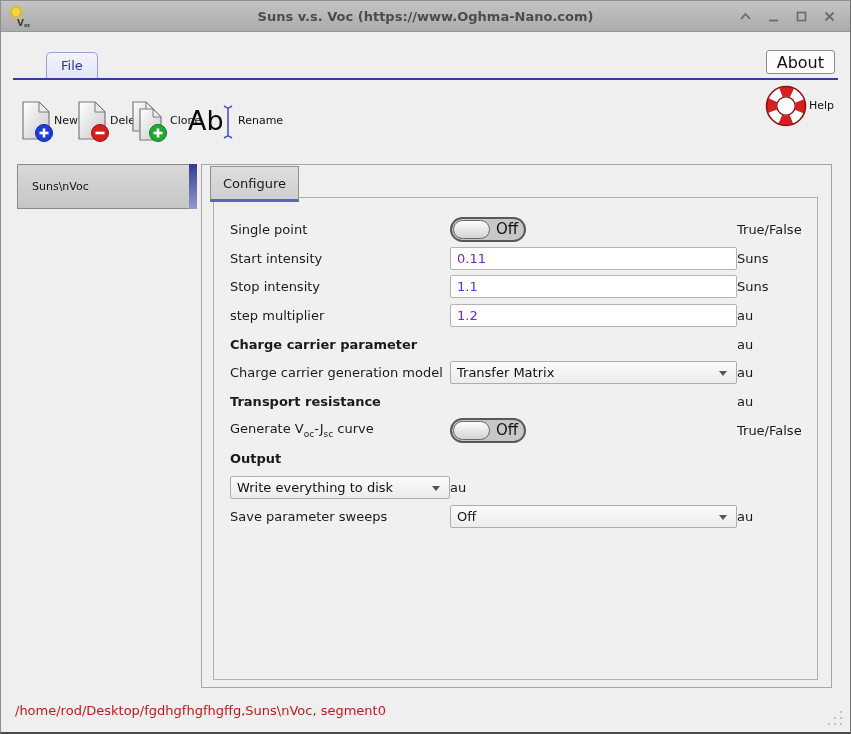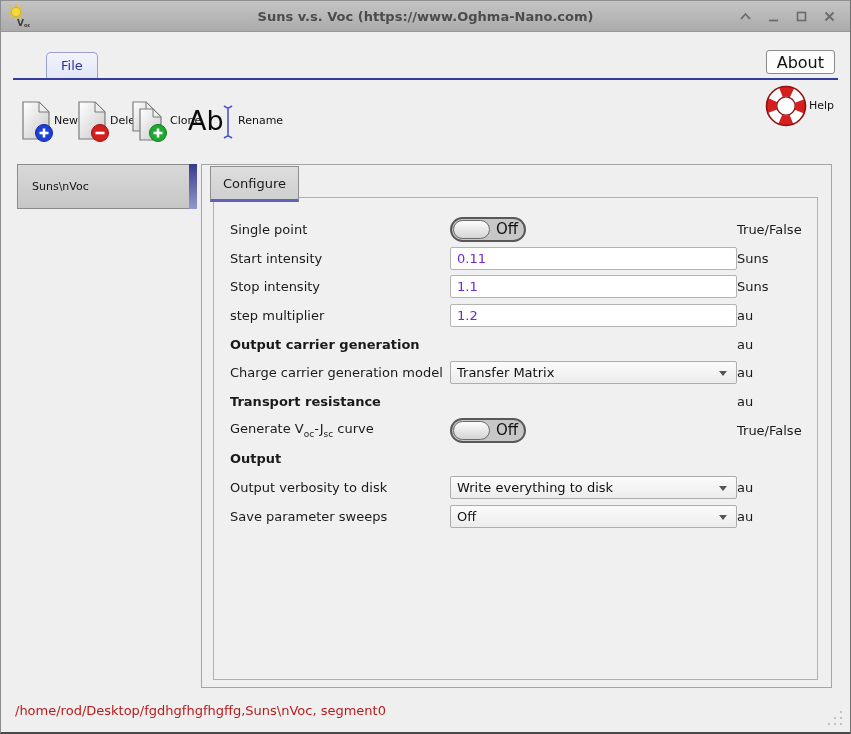--- a/index.html
+++ b/index.html
@@ -247,21 +247,21 @@
               <span class="funit">Suns</span>
             </div>
             <div class="frow">
               <span class="flabel">step multiplier</span>
               <div class="fctl">
                 <input class="tinput" type="text" value="1.2" style="">
               </div>
               <span class="funit">au</span>
             </div>
             <div class="frow">
-              <span class="flabel bold">Output carrier generation</span>
+              <span class="flabel bold">Charge carrier parameter</span>
               <div class="fctl"></div>
               <span class="funit">au</span>
             </div>
             <div class="frow">
               <span class="flabel">Charge carrier generation model</span>
               <div class="fctl">
                 <div class="sel">
                   <span class="selval">Transfer Matrix</span>
                   <span class="arrow"></span>
                 </div>
@@ -282,21 +282,20 @@
                 </div>
               </div>
               <span class="funit">True/False</span>
             </div>
             <div class="frow">
               <span class="flabel bold">Output</span>
               <div class="fctl"></div>
               <span class="funit"></span>
             </div>
             <div class="frow">
-              <span class="flabel">Output verbosity to disk</span>
               <div class="fctl">
                 <div class="sel">
                   <span class="selval">Write everything to disk</span>
                   <span class="arrow"></span>
                 </div>
               </div>
               <span class="funit">au</span>
             </div>
             <div class="frow">
               <span class="flabel">Save parameter sweeps</span>

